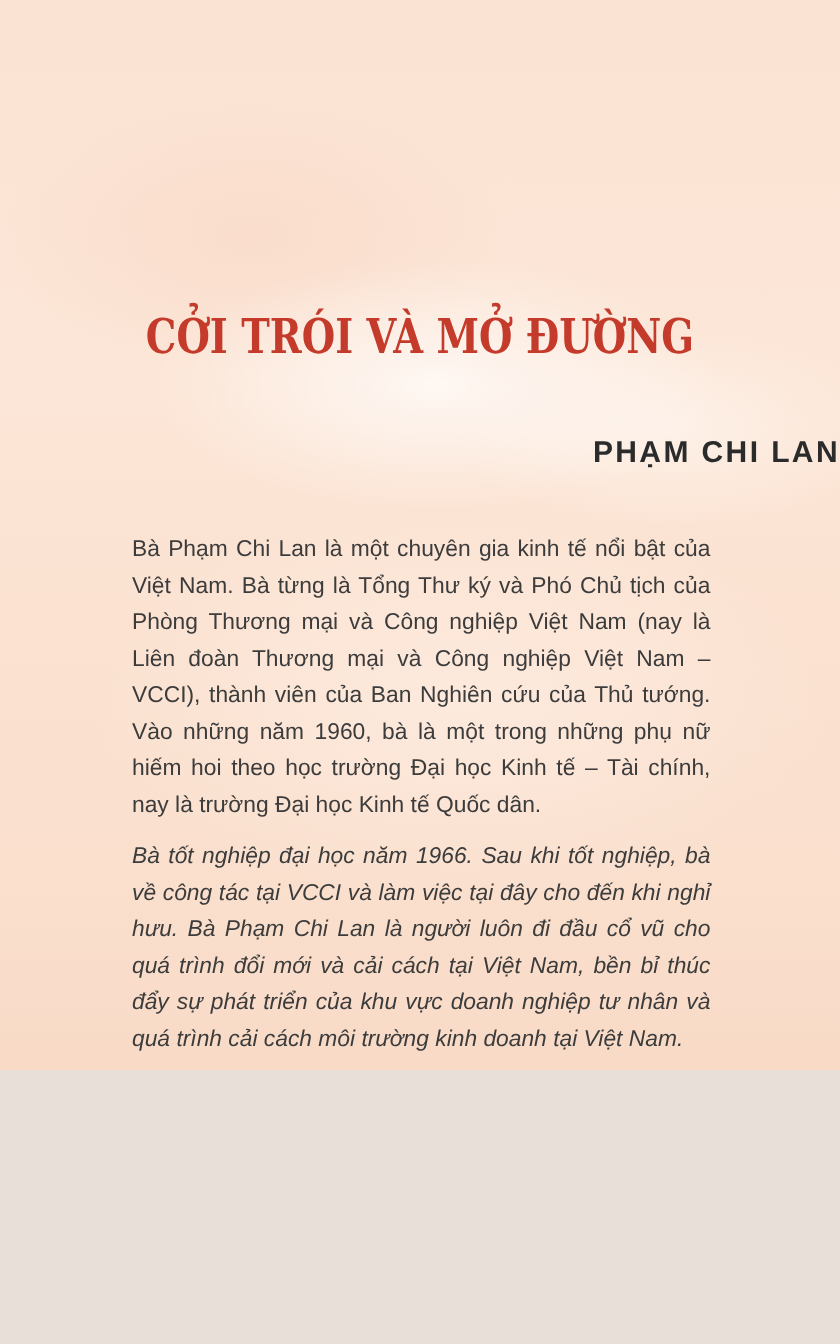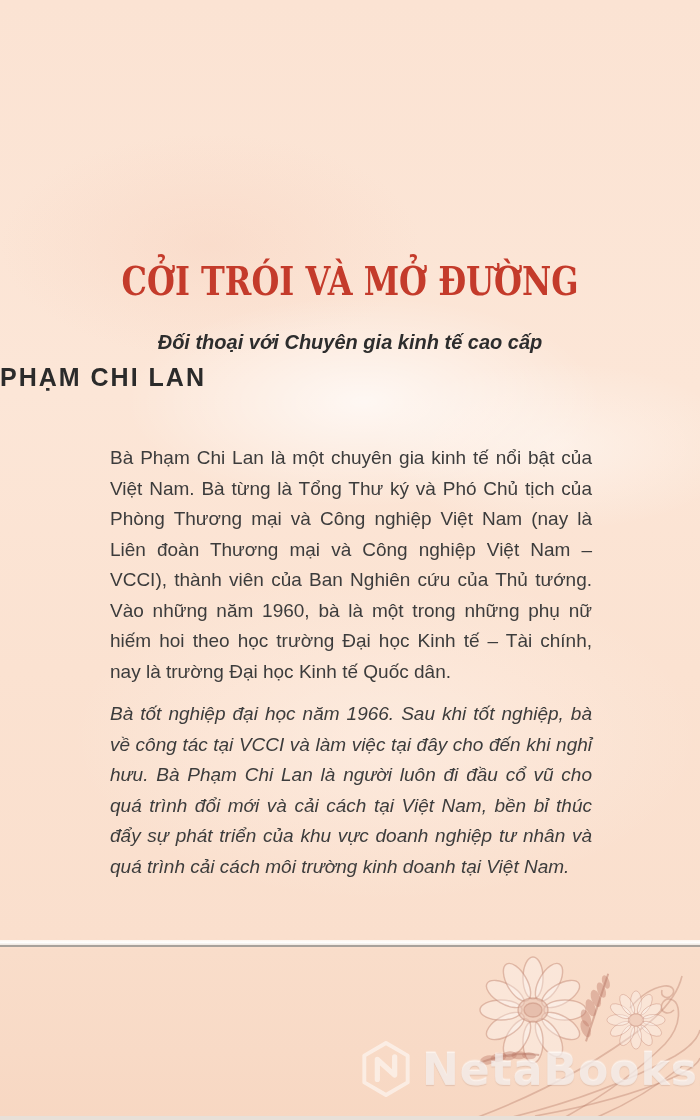--- a/index.html
+++ b/index.html
@@ -2,21 +2,21 @@
 <html><head>
 <meta charset="utf-8">
 <style>
   * { margin: 0; padding: 0; box-sizing: border-box; }
   html, body { background: #e8e0d8; }
   body { font-family: "Liberation Sans", sans-serif; }
 
   .page {
     position: relative;
     width: 700px;
-    height: 1116px;
+    height: 892px;
     margin: 0 auto;
     overflow: hidden;
     background:
       radial-gradient(ellipse 340px 150px at 52% 36%, rgba(255,255,255,0.70), rgba(255,255,255,0) 70%),
       radial-gradient(ellipse 260px 120px at 80% 40%, rgba(255,250,246,0.55), rgba(255,255,255,0) 70%),
       radial-gradient(ellipse 300px 160px at 30% 22%, rgba(246,205,185,0.35), rgba(255,255,255,0) 70%),
       radial-gradient(ellipse 420px 220px at 55% 66%, rgba(255,245,238,0.45), rgba(255,255,255,0) 75%),
       linear-gradient(180deg, #fbe3d3 0%, #fce6d7 35%, #fbe2d1 60%, #fadfcd 84%, #f8dac6 100%);
   }
 
@@ -46,21 +46,21 @@
     font-style: italic;
     font-weight: bold;
     font-size: 20px;
     color: #2d2d2d;
   }
   .author {
     position: absolute;
     top: 363px;
     left: 0;
     width: 100%;
-    text-align: left;
+    text-align: right;
     font-weight: bold;
     font-size: 25px;
     letter-spacing: 2px;
     color: #2b2b2b;
   }
 
   
   .body-text {
     position: absolute;
     top: 443px;
@@ -130,21 +130,20 @@
     color: rgba(255,255,255,0.48);
   }
 </style>
 </head>
 <body>
 
 <div class="page">
 
   <h1 class="title">CỞI TRÓI VÀ MỞ ĐƯỜNG</h1>
 
-  <div class="subtitle">Đối thoại với Chuyên gia kinh tế cao cấp</div>
 
   <div class="author">PHẠM CHI LAN</div>
 
   <div class="body-text">
     <p>Bà Phạm Chi Lan là một chuyên gia kinh tế nổi bật của Việt Nam. Bà từng là Tổng Thư ký và Phó Chủ tịch của Phòng Thương mại và Công nghiệp Việt Nam (nay là Liên đoàn Thương mại và Công nghiệp Việt Nam – VCCI), thành viên của Ban Nghiên cứu của Thủ tướng. Vào những năm 1960, bà là một trong những phụ nữ hiếm hoi theo học trường Đại học Kinh tế – Tài chính, nay là trường Đại học Kinh tế Quốc dân.</p>
     <p>Bà tốt nghiệp đại học năm 1966. Sau khi tốt nghiệp, bà về công tác tại VCCI và làm việc tại đây cho đến khi nghỉ hưu. Bà Phạm Chi Lan là người luôn đi đầu cổ vũ cho quá trình đổi mới và cải cách tại Việt Nam, bền bỉ thúc đẩy sự phát triển của khu vực doanh nghiệp tư nhân và quá trình cải cách môi trường kinh doanh tại Việt Nam.</p>
   </div>
 
   <div class="separator"></div>
 

